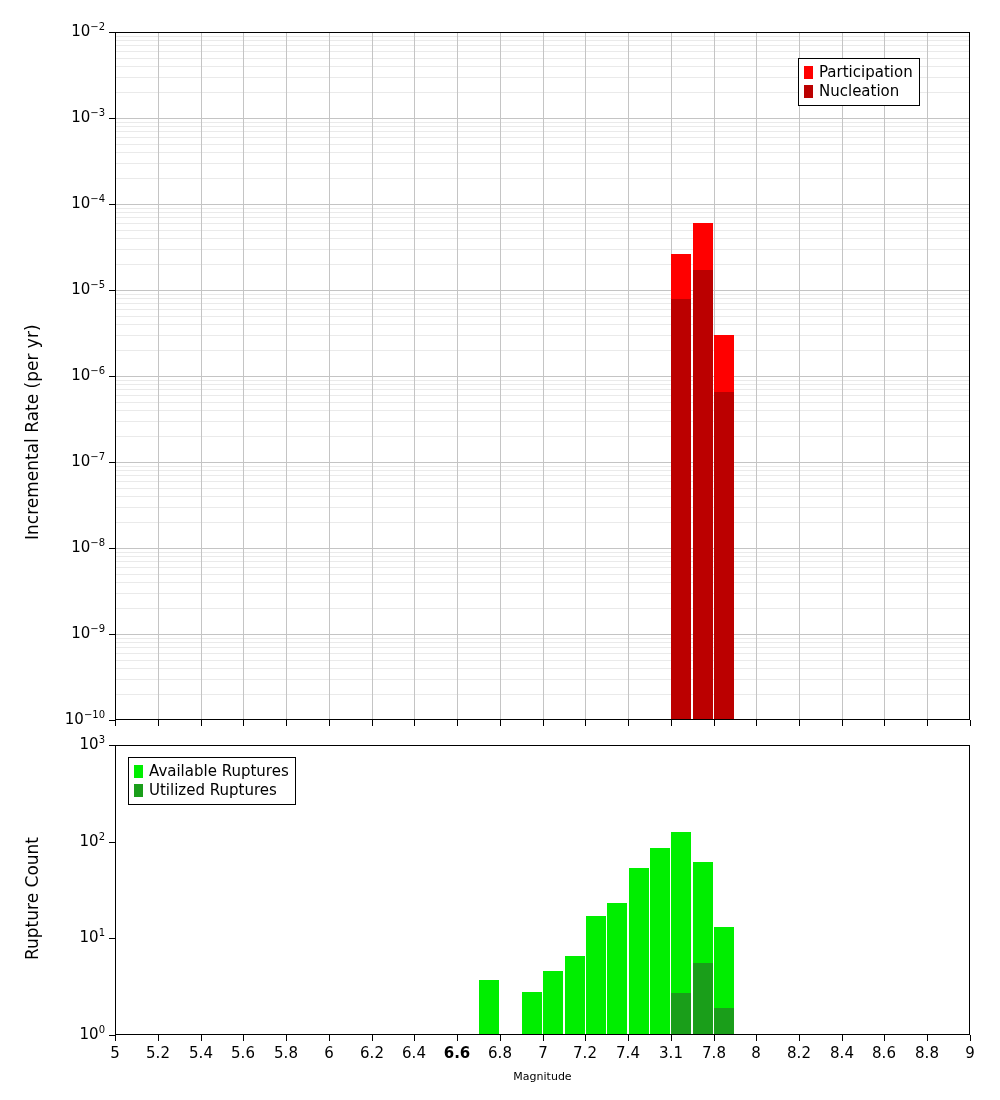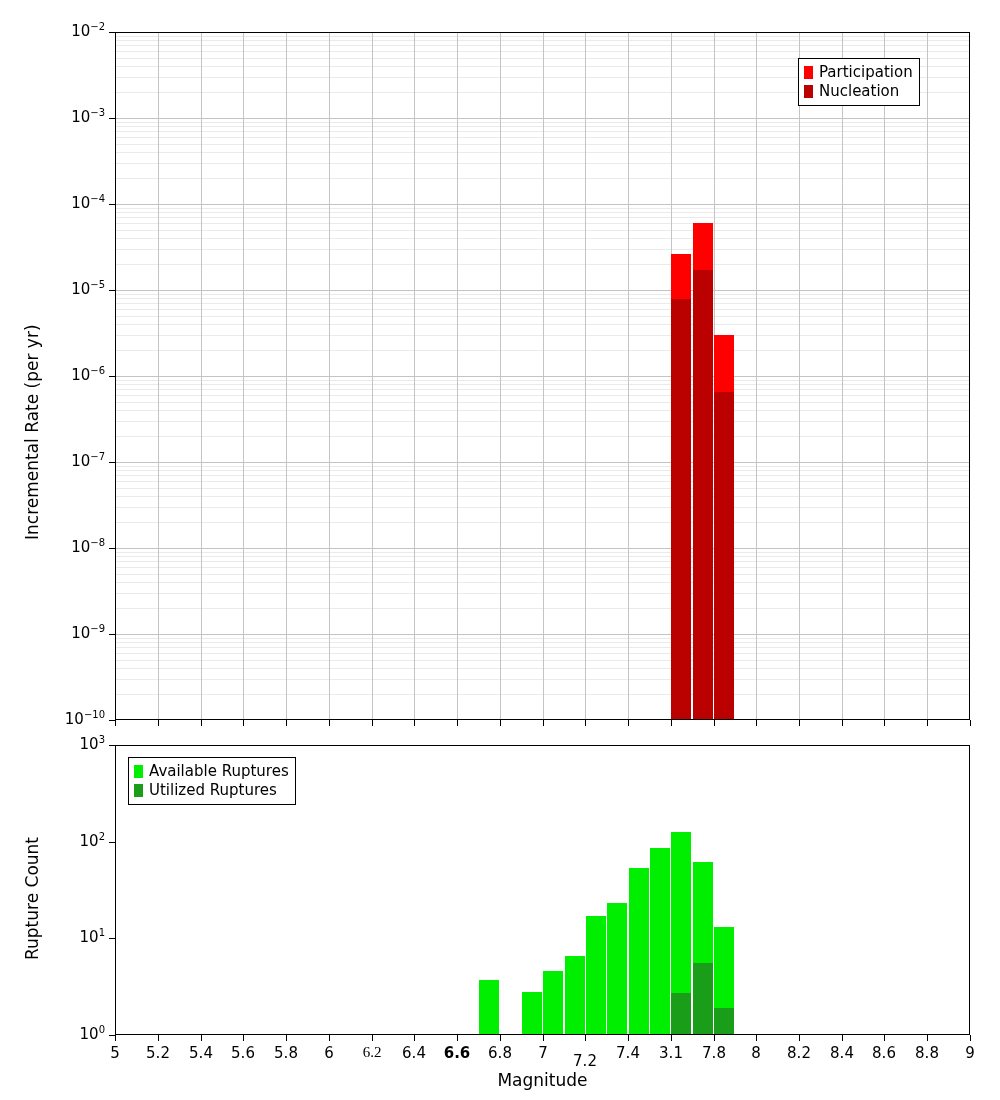--- a/index.html
+++ b/index.html
@@ -14,21 +14,21 @@
   
   .plotframe{position:absolute;border:1px solid #000;background:#fff;box-sizing:border-box;}
   .gridline{position:absolute;background:#d9d9d9;}
   .gridline.major{background:#c4c4c4;}
   .tick{position:absolute;background:#000;}
   .ticklabel{position:absolute;font-size:15px;font-family:"DejaVu Sans",sans-serif;white-space:nowrap;}
   .ylabel{
     position:absolute;font-size:17px;font-family:"DejaVu Sans",sans-serif;
     transform-origin:0 0;transform:rotate(-90deg);white-space:nowrap;
   }
-  .xlabel{position:absolute;font-size:17px;font-family:"DejaVu Sans",sans-serif;text-align:center;}
+  .xlabel{position:absolute;font-size:11px;font-family:"DejaVu Sans",sans-serif;text-align:center;}
   .bar{position:absolute;}
   .legend{
     position:absolute;background:#fff;border:1px solid #000;
     padding:4px 6px 4px 5px;font-size:15px;font-family:"DejaVu Sans",sans-serif;
     line-height:19px;
   }
   .legend .row{display:flex;align-items:center;white-space:nowrap;}
   .legend .swatch{width:9px;height:13px;margin-right:6px;display:inline-block;}
   sup{font-size:10px;vertical-align:super;}
 </style>
@@ -214,31 +214,31 @@
       <div class="ticklabel" style="left: 158px; top: 1044px; transform: translateX(-50%);">5.2</div>
       <div class="tick" style="left: 201px; top: 1035px; width: 1px; height: 6px;"></div>
       <div class="ticklabel" style="left: 201px; top: 1044px; transform: translateX(-50%);">5.4</div>
       <div class="tick" style="left: 243px; top: 1035px; width: 1px; height: 6px;"></div>
       <div class="ticklabel" style="left: 243px; top: 1044px; transform: translateX(-50%);">5.6</div>
       <div class="tick" style="left: 286px; top: 1035px; width: 1px; height: 6px;"></div>
       <div class="ticklabel" style="left: 286px; top: 1044px; transform: translateX(-50%);">5.8</div>
       <div class="tick" style="left: 329px; top: 1035px; width: 1px; height: 6px;"></div>
       <div class="ticklabel" style="left: 329px; top: 1044px; transform: translateX(-50%);">6</div>
       <div class="tick" style="left: 372px; top: 1035px; width: 1px; height: 6px;"></div>
-      <div class="ticklabel" style="left: 372px; top: 1044px; transform: translateX(-50%); font-family: Liberation Serif, serif;">6.2</div>
+      <div class="ticklabel" style="left: 372px; top: 1044px; transform: translateX(-50%);">6.2</div>
       <div class="tick" style="left: 414px; top: 1035px; width: 1px; height: 6px;"></div>
       <div class="ticklabel" style="left: 414px; top: 1044px; transform: translateX(-50%);">6.4</div>
       <div class="tick" style="left: 457px; top: 1035px; width: 1px; height: 6px;"></div>
       <div class="ticklabel" style="left: 457px; top: 1044px; transform: translateX(-50%); font-weight: bold;">6.6</div>
       <div class="tick" style="left: 500px; top: 1035px; width: 1px; height: 6px;"></div>
       <div class="ticklabel" style="left: 500px; top: 1044px; transform: translateX(-50%);">6.8</div>
       <div class="tick" style="left: 543px; top: 1035px; width: 1px; height: 6px;"></div>
       <div class="ticklabel" style="left: 543px; top: 1044px; transform: translateX(-50%);">7</div>
       <div class="tick" style="left: 585px; top: 1035px; width: 1px; height: 6px;"></div>
-      <div class="ticklabel" style="left: 585px; top: 1044px; transform: translateX(-50%); margin-top: 8px;">7.2</div>
+      <div class="ticklabel" style="left: 585px; top: 1044px; transform: translateX(-50%);">7.2</div>
       <div class="tick" style="left: 628px; top: 1035px; width: 1px; height: 6px;"></div>
       <div class="ticklabel" style="left: 628px; top: 1044px; transform: translateX(-50%);">7.4</div>
       <div class="tick" style="left: 671px; top: 1035px; width: 1px; height: 6px;"></div>
       <div class="ticklabel" style="left: 671px; top: 1044px; transform: translateX(-50%);">3.1</div>
       <div class="tick" style="left: 714px; top: 1035px; width: 1px; height: 6px;"></div>
       <div class="ticklabel" style="left: 714px; top: 1044px; transform: translateX(-50%);">7.8</div>
       <div class="tick" style="left: 756px; top: 1035px; width: 1px; height: 6px;"></div>
       <div class="ticklabel" style="left: 756px; top: 1044px; transform: translateX(-50%);">8</div>
       <div class="tick" style="left: 799px; top: 1035px; width: 1px; height: 6px;"></div>
       <div class="ticklabel" style="left: 799px; top: 1044px; transform: translateX(-50%);">8.2</div>

